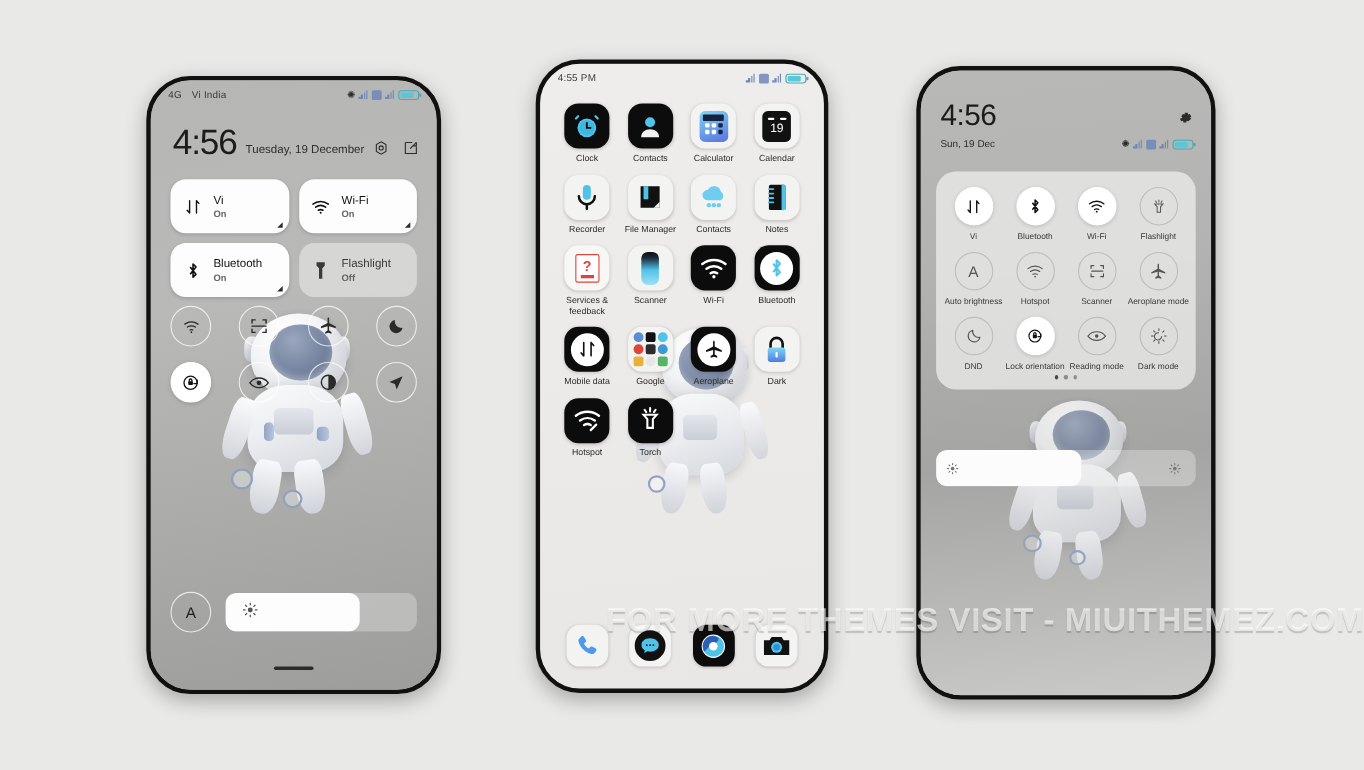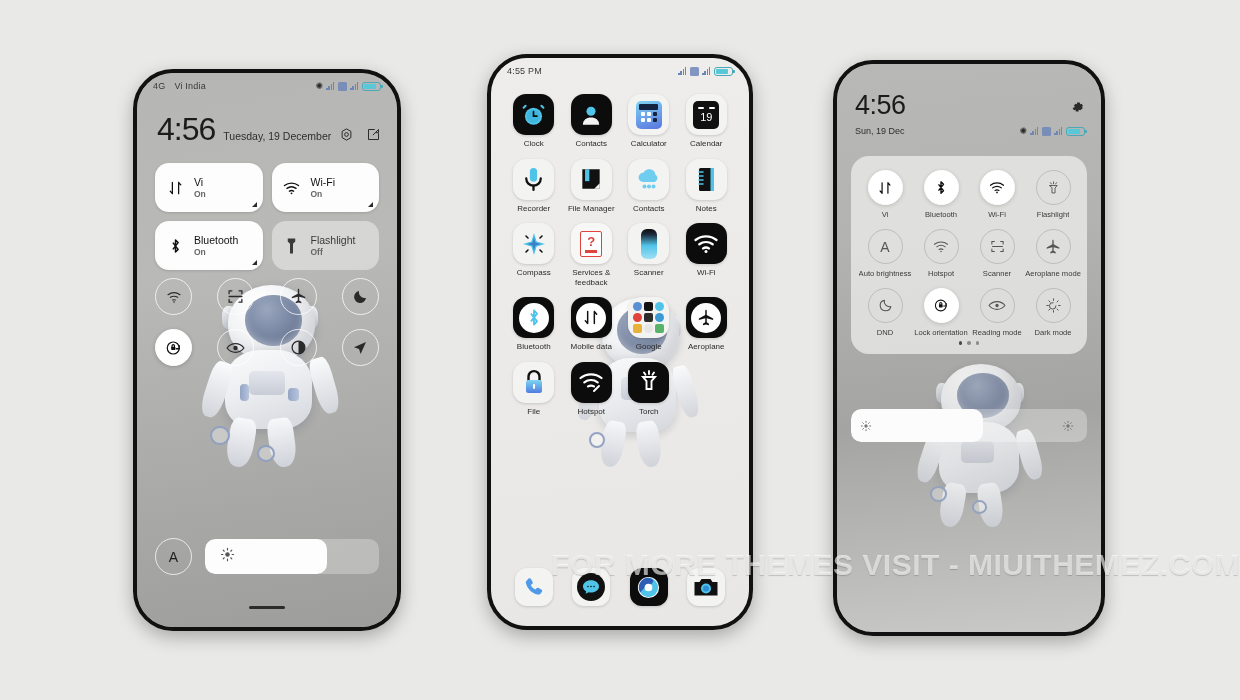--- a/index.html
+++ b/index.html
@@ -545,30 +545,20 @@
           <svg width="24" height="27" viewBox="0 0 24 27">
             <rect x="5" y="2" width="15" height="23" rx="1.5" fill="#111"></rect>
             <rect x="16.5" y="2" width="3.5" height="23" fill="#4fc3e8"></rect>
             <path d="M5 6h4M5 10h4M5 14h4M5 18h4" stroke="#4fc3e8" stroke-width="1.6" stroke-linecap="round"></path>
             </svg>
         </span>
         <span class="applabel">Notes</span>
       </div>
 
       <div class="appcell">
-        <span class="appicon" style="background:#f3f3f1;">
-          <svg width="28" height="28" viewBox="0 0 28 28">
-            <path d="M14 3l2.6 8.4L25 14l-8.4 2.6L14 25l-2.6-8.4L3 14l8.4-2.6z" fill="#4fc3e8"></path>
-            <path d="M14 7l1.4 5.6L21 14l-5.6 1.4L14 21l-1.4-5.6L7 14l5.6-1.4z" fill="#3b7fc4"></path>
-            <path d="M6 6l2 2M22 6l-2 2M6 22l2-2M22 22l-2-2" stroke="#111" stroke-width="1.6" stroke-linecap="round"></path>
-            </svg>
-        </span>
-        <span class="applabel">Compass</span>
-      </div>
-      <div class="appcell">
         <span class="appicon" style="background:#f7f7f5;">
           <span style="width:22px;height:26px;background:#fff;border:1.6px solid #e0423c;border-radius:2px;display:flex;flex-direction:column;align-items:center;justify-content:center;">
             <b style="color:#e0423c;font-size:13px;font-weight:bold;line-height:1;">?</b>
             <i style="width:12px;height:3px;background:#e0423c;margin-top:2px;display:block;"></i>
           </span>
         </span>
         <span class="applabel">Services &amp; feedback</span>
       </div>
       <div class="appcell">
         <span class="appicon" style="background:#f3f3f1;">
@@ -642,21 +632,21 @@
             <rect x="5" y="12" width="16" height="13" rx="2.5" fill="url(#lg)"></rect>
             <defs>
                 <linearGradient id="lg" x1="0" y1="0" x2="0" y2="1">
               <stop offset="0" stop-color="#7ed5f2"></stop>
                   <stop offset="1" stop-color="#4f7de0"></stop>
                 </linearGradient>
               </defs>
             <rect x="12" y="16" width="2" height="5" rx="1" fill="#fff"></rect>
             </svg>
         </span>
-        <span class="applabel">File</span>
+        <span class="applabel">Dark</span>
       </div>
       <div class="appcell">
         <span class="appicon" style="background:#0c0c0c;">
           <svg width="26" height="22" viewBox="0 0 26 22" fill="none" stroke="#fff" stroke-width="2.2" stroke-linecap="round">
             <path d="M2.5 7a17 17 0 0 1 21 0"></path>
               <path d="M6.3 11.3a11.5 11.5 0 0 1 13.4 0"></path>
               <path d="M10 15.4a6 6 0 0 1 6 0"></path>
             <path d="M16 20l5-5" stroke-width="2"></path>
             </svg>
         </span>

